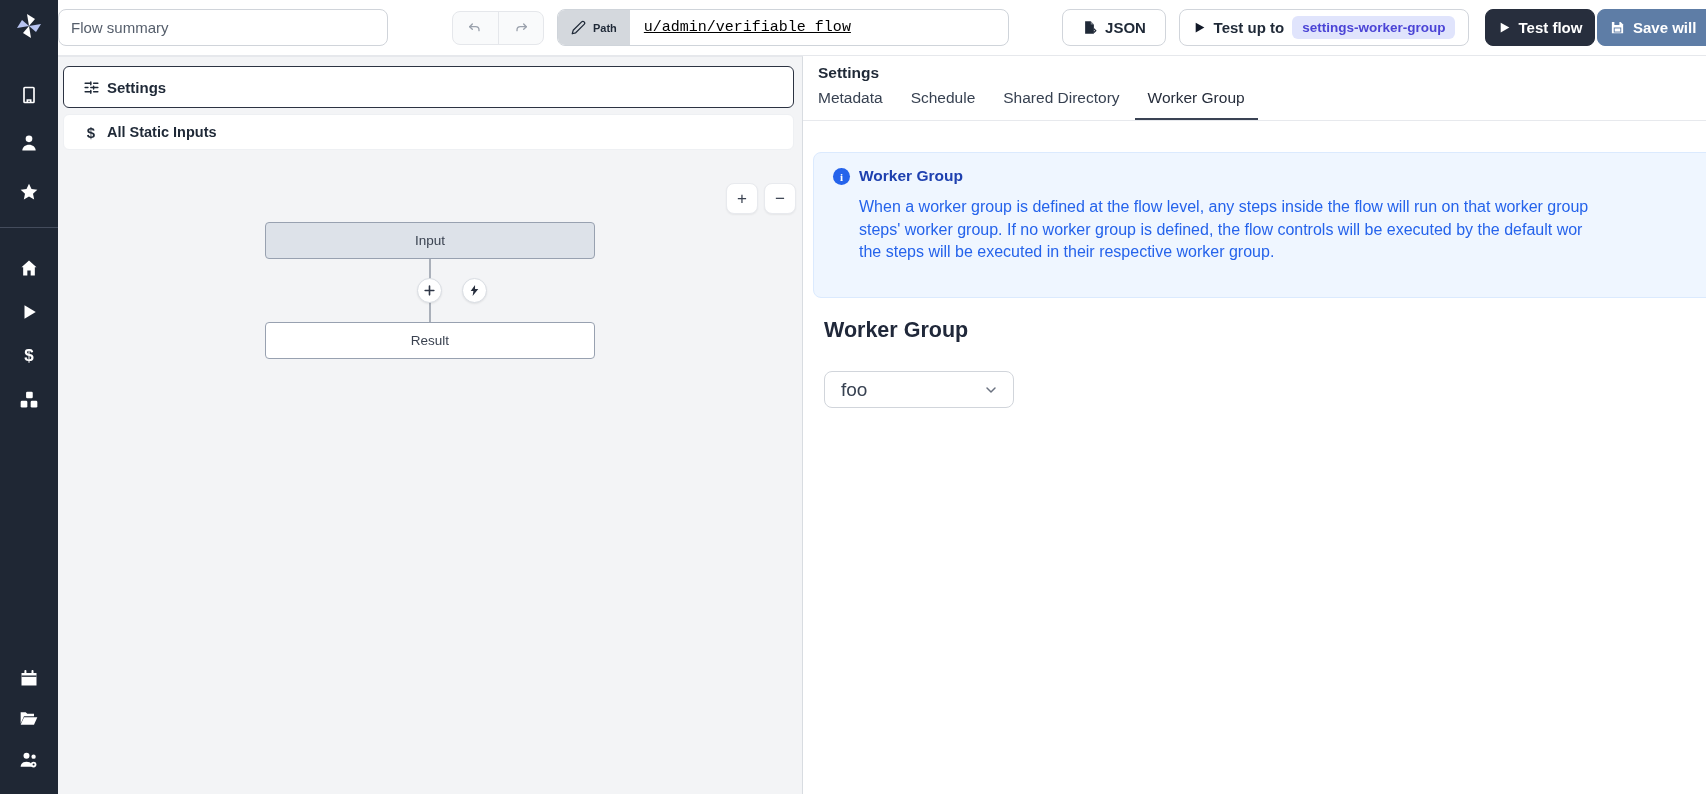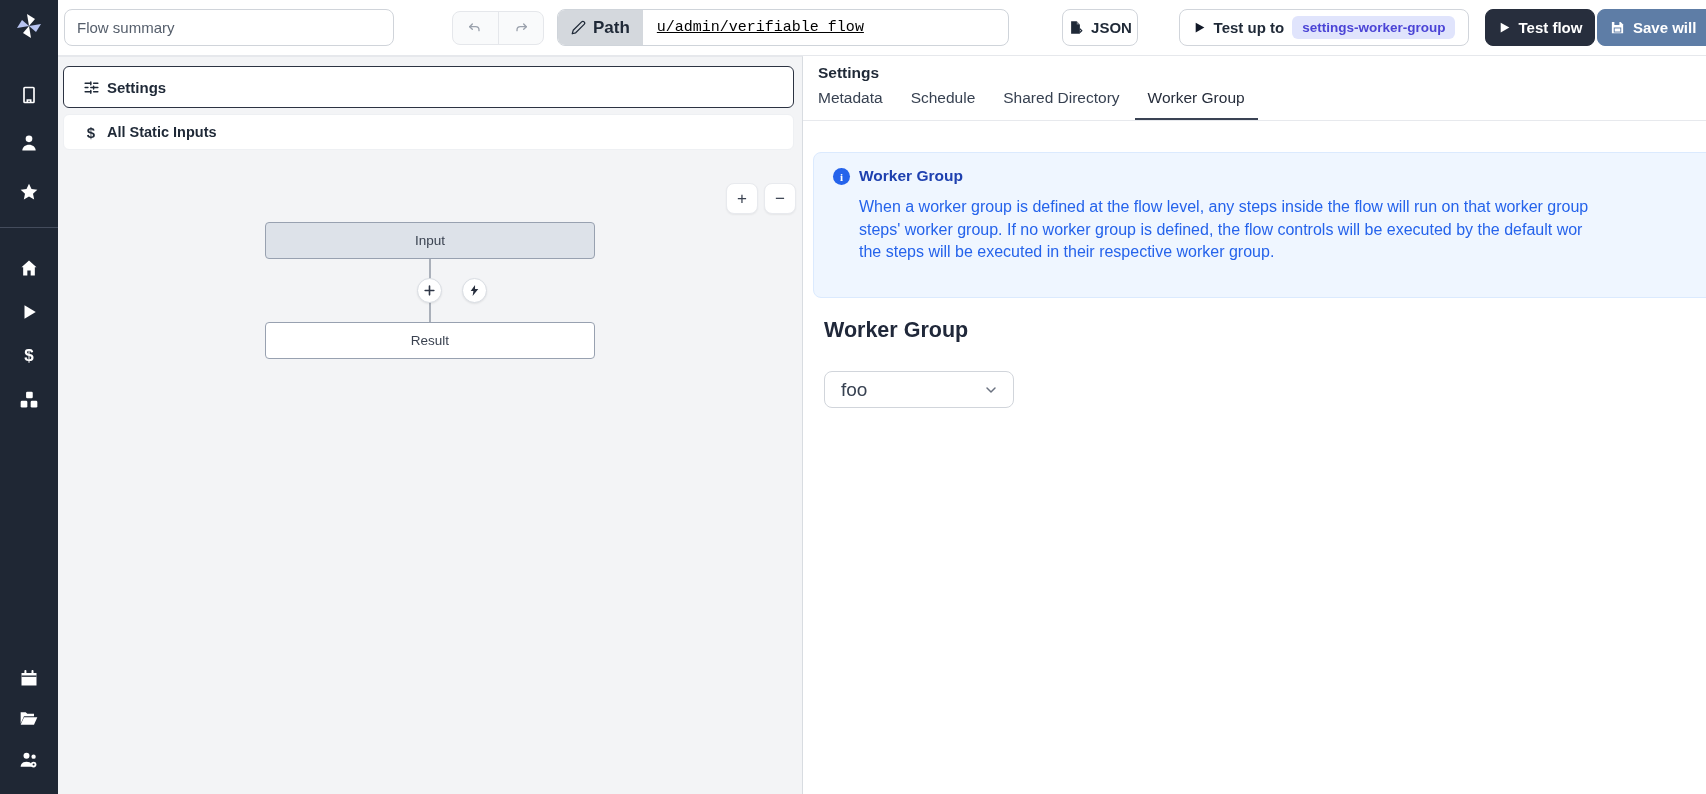--- a/index.html
+++ b/index.html
@@ -8,31 +8,31 @@
 
   
   .sidebar { position:absolute; left:0; top:0; width:58px; height:794px; background:#1f2734; z-index:30; }
   .logo { position:absolute; left:13px; top:10px; width:32px; height:32px; }
   .sb-icon { position:absolute; left:18px; width:22px; height:22px; display:flex; align-items:center; justify-content:center; color:#fff; }
   .sb-divider { position:absolute; left:0; right:0; top:227px; height:1px; background:#444c5c; }
   .sb-dollar { font-size:17px; font-weight:700; color:#fff; }
 
   
   .topbar { position:absolute; left:58px; top:0; width:1648px; height:56px; background:#fff; border-bottom:1px solid #e6e8ec; z-index:20; }
-  .summary-input { position:absolute; left:6px; top:9px; width:330px; height:37px; border:1px solid #d0d4da; border-radius:8px; padding:0 12px; font-size:15px; color:#3f4754; font-family:"Liberation Sans",sans-serif; outline:none; }
+  .summary-input { position:absolute; left:0; top:9px; width:330px; height:37px; border:1px solid #d0d4da; border-radius:8px; padding:0 12px; font-size:15px; color:#3f4754; font-family:"Liberation Sans",sans-serif; outline:none; }
   .summary-input::placeholder { color:#555e6b; opacity:1; }
   .undo-group { position:absolute; left:394px; top:11px; width:92px; height:34px; border:1px solid #e5e7eb; background:#f9fafb; border-radius:8px; display:flex; }
   .undo-half { flex:1; display:flex; align-items:center; justify-content:center; color:#9aa1ac; }
   .undo-half:first-child { border-right:1px solid #e5e7eb; }
   .path-group { position:absolute; left:499px; top:9px; width:452px; height:37px; border:1px solid #cfd4da; border-radius:8px; display:flex; overflow:hidden; background:#fff; }
-  .path-label { background:#d4d8dd; display:flex; align-items:center; gap:7px; padding:12px 13px; font-size:17px; font-weight:700; color:#1f2937; }
+  .path-label { background:#d4d8dd; display:flex; align-items:center; gap:7px; padding:12px 13px; font-size:11px; font-weight:700; color:#1f2937; }
   .path-value { display:flex; align-items:center; padding:0 14px; font-family:"Liberation Mono", monospace; font-size:15px; color:#000000; white-space:nowrap;text-decoration:underline; }
   .btn { position:absolute; top:9px; height:37px; border-radius:8px; display:flex; align-items:center; justify-content:center; gap:8px; font-size:15px; font-weight:600; cursor:pointer; }
   .btn-outline { background:#fff; border:1px solid #d1d5db; color:#1f2937; }
-  .btn-json { left:1004px; width:76px; }
+  .btn-json { left:1004px; width:104px; }
   .btn-testupto { left:1121px; width:290px; }
   .badge { background:#e0e4fc; color:#4b44d6; border-radius:6px; padding:4px 10px; font-size:13.5px; font-weight:600; white-space:nowrap; }
   .btn-testflow { left:1427px; width:110px; background:#272e3d; color:#fff; border:1px solid #272e3d; }
   .btn-savedraft { left:1539px; width:150px; background:#5e7da6; color:#fff; border:1px solid #5e7da6; justify-content:flex-start; padding-left:12px; font-weight:700; }
 
   
   .flowpanel { position:absolute; left:58px; top:56px; width:745px; height:738px; background:#f3f4f6; border-top:1px solid #e6e8ec; border-right:1px solid #d8dce1; }
   .card { position:absolute; left:5px; width:731px; background:#fff; border-radius:6px; display:flex; align-items:center; cursor:pointer; }
   .card-settings { top:9px; height:42px; border:1.6px solid #2c3342; }
   .card-static { top:57px; height:36px; border:1px solid #eef0f3; }

